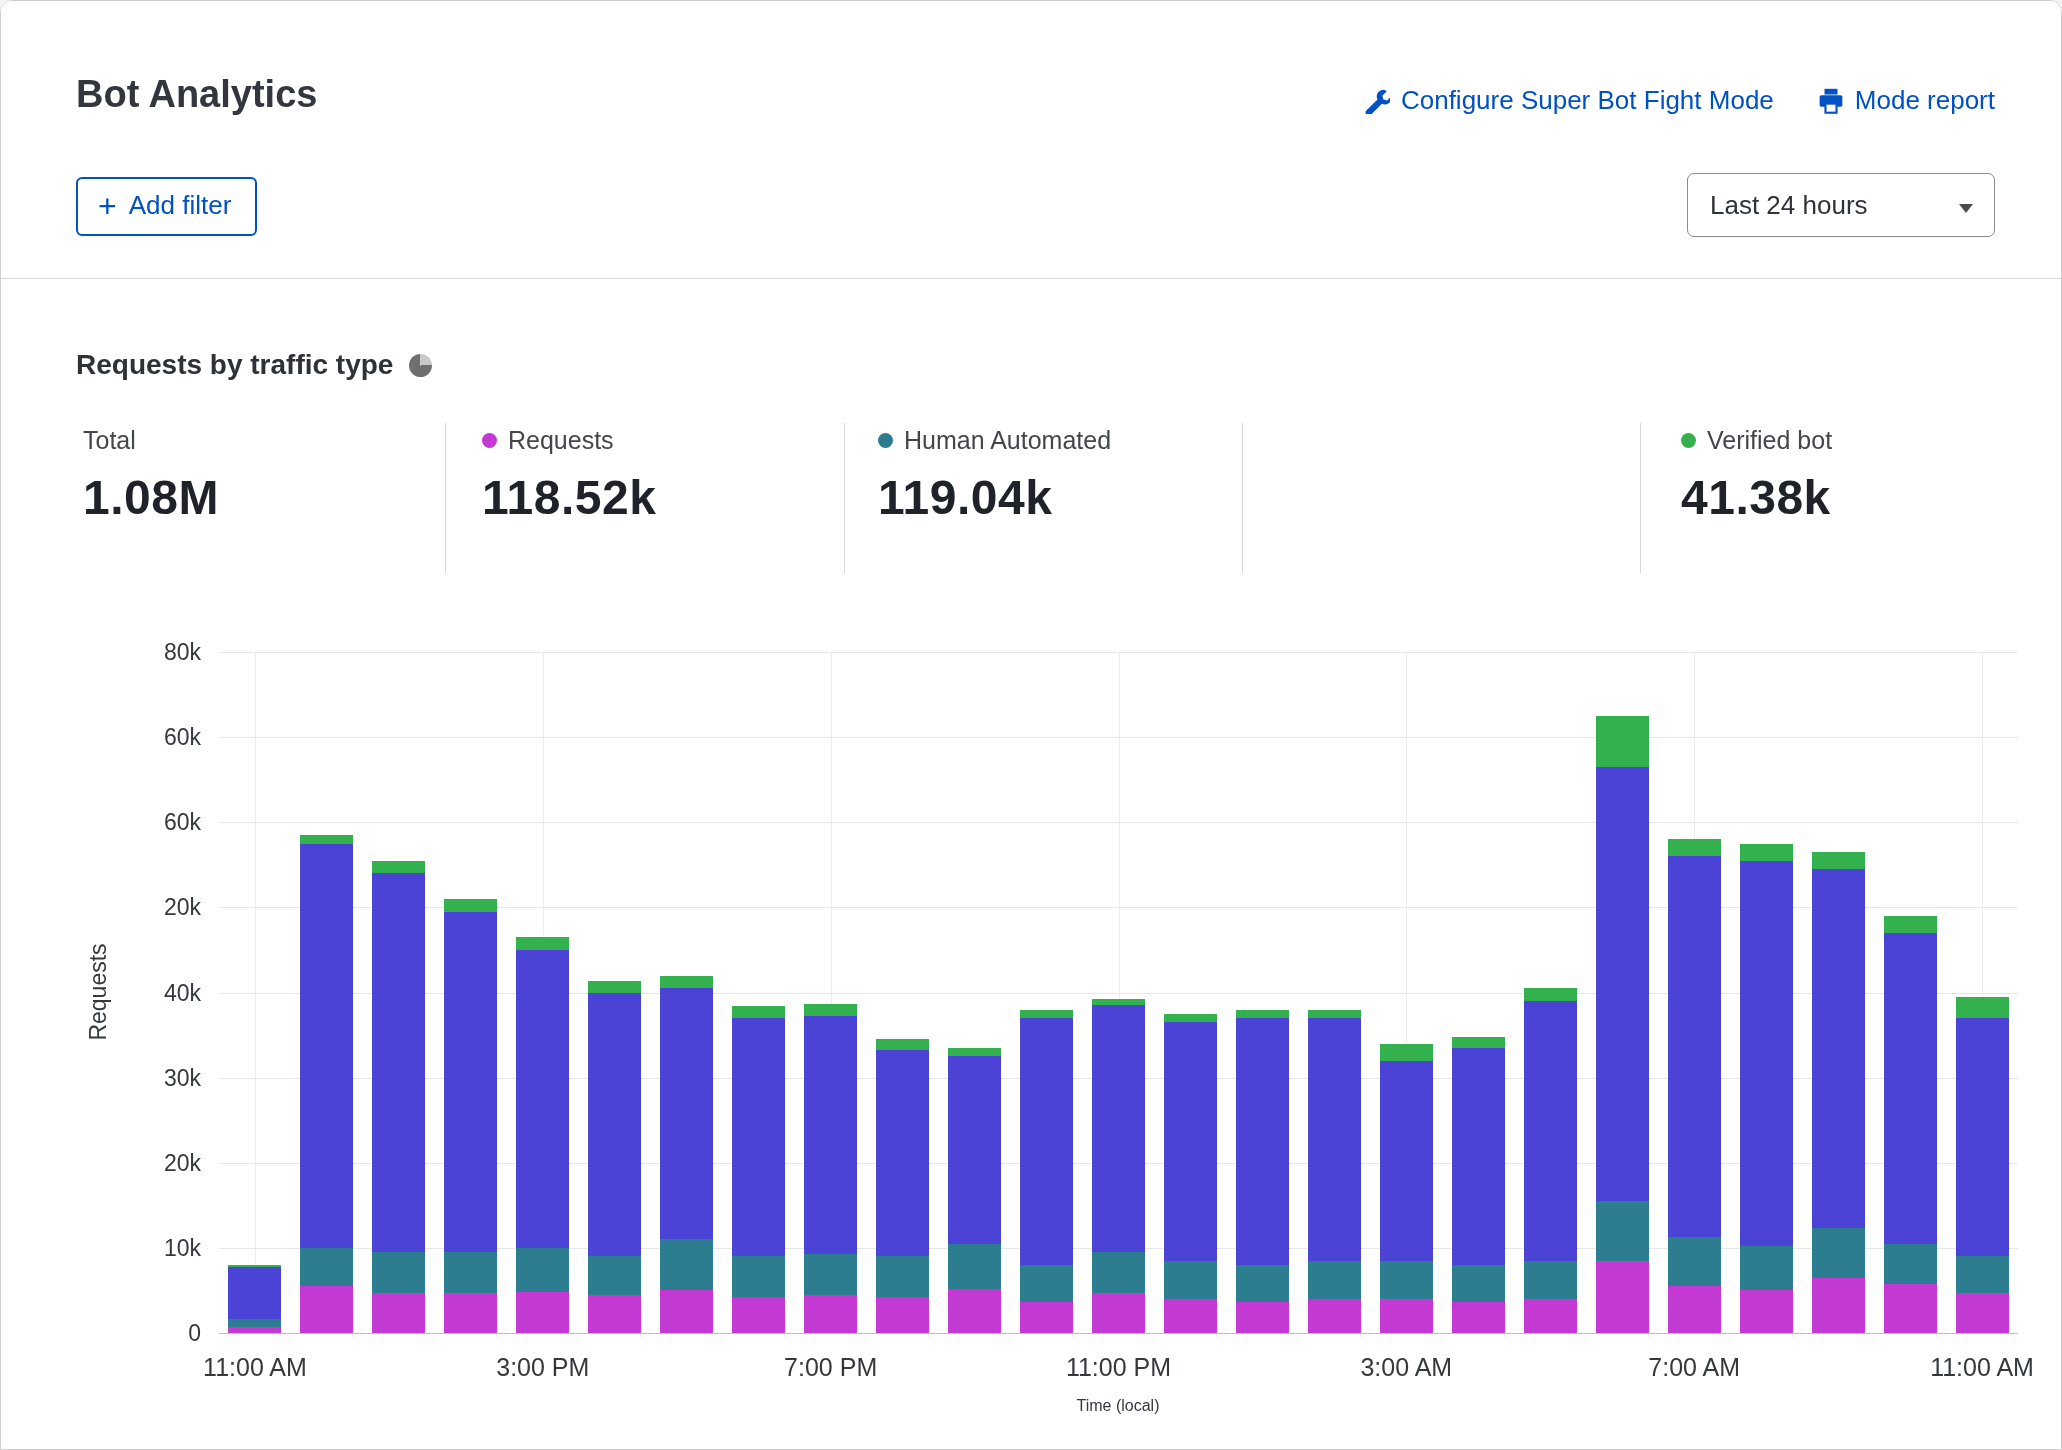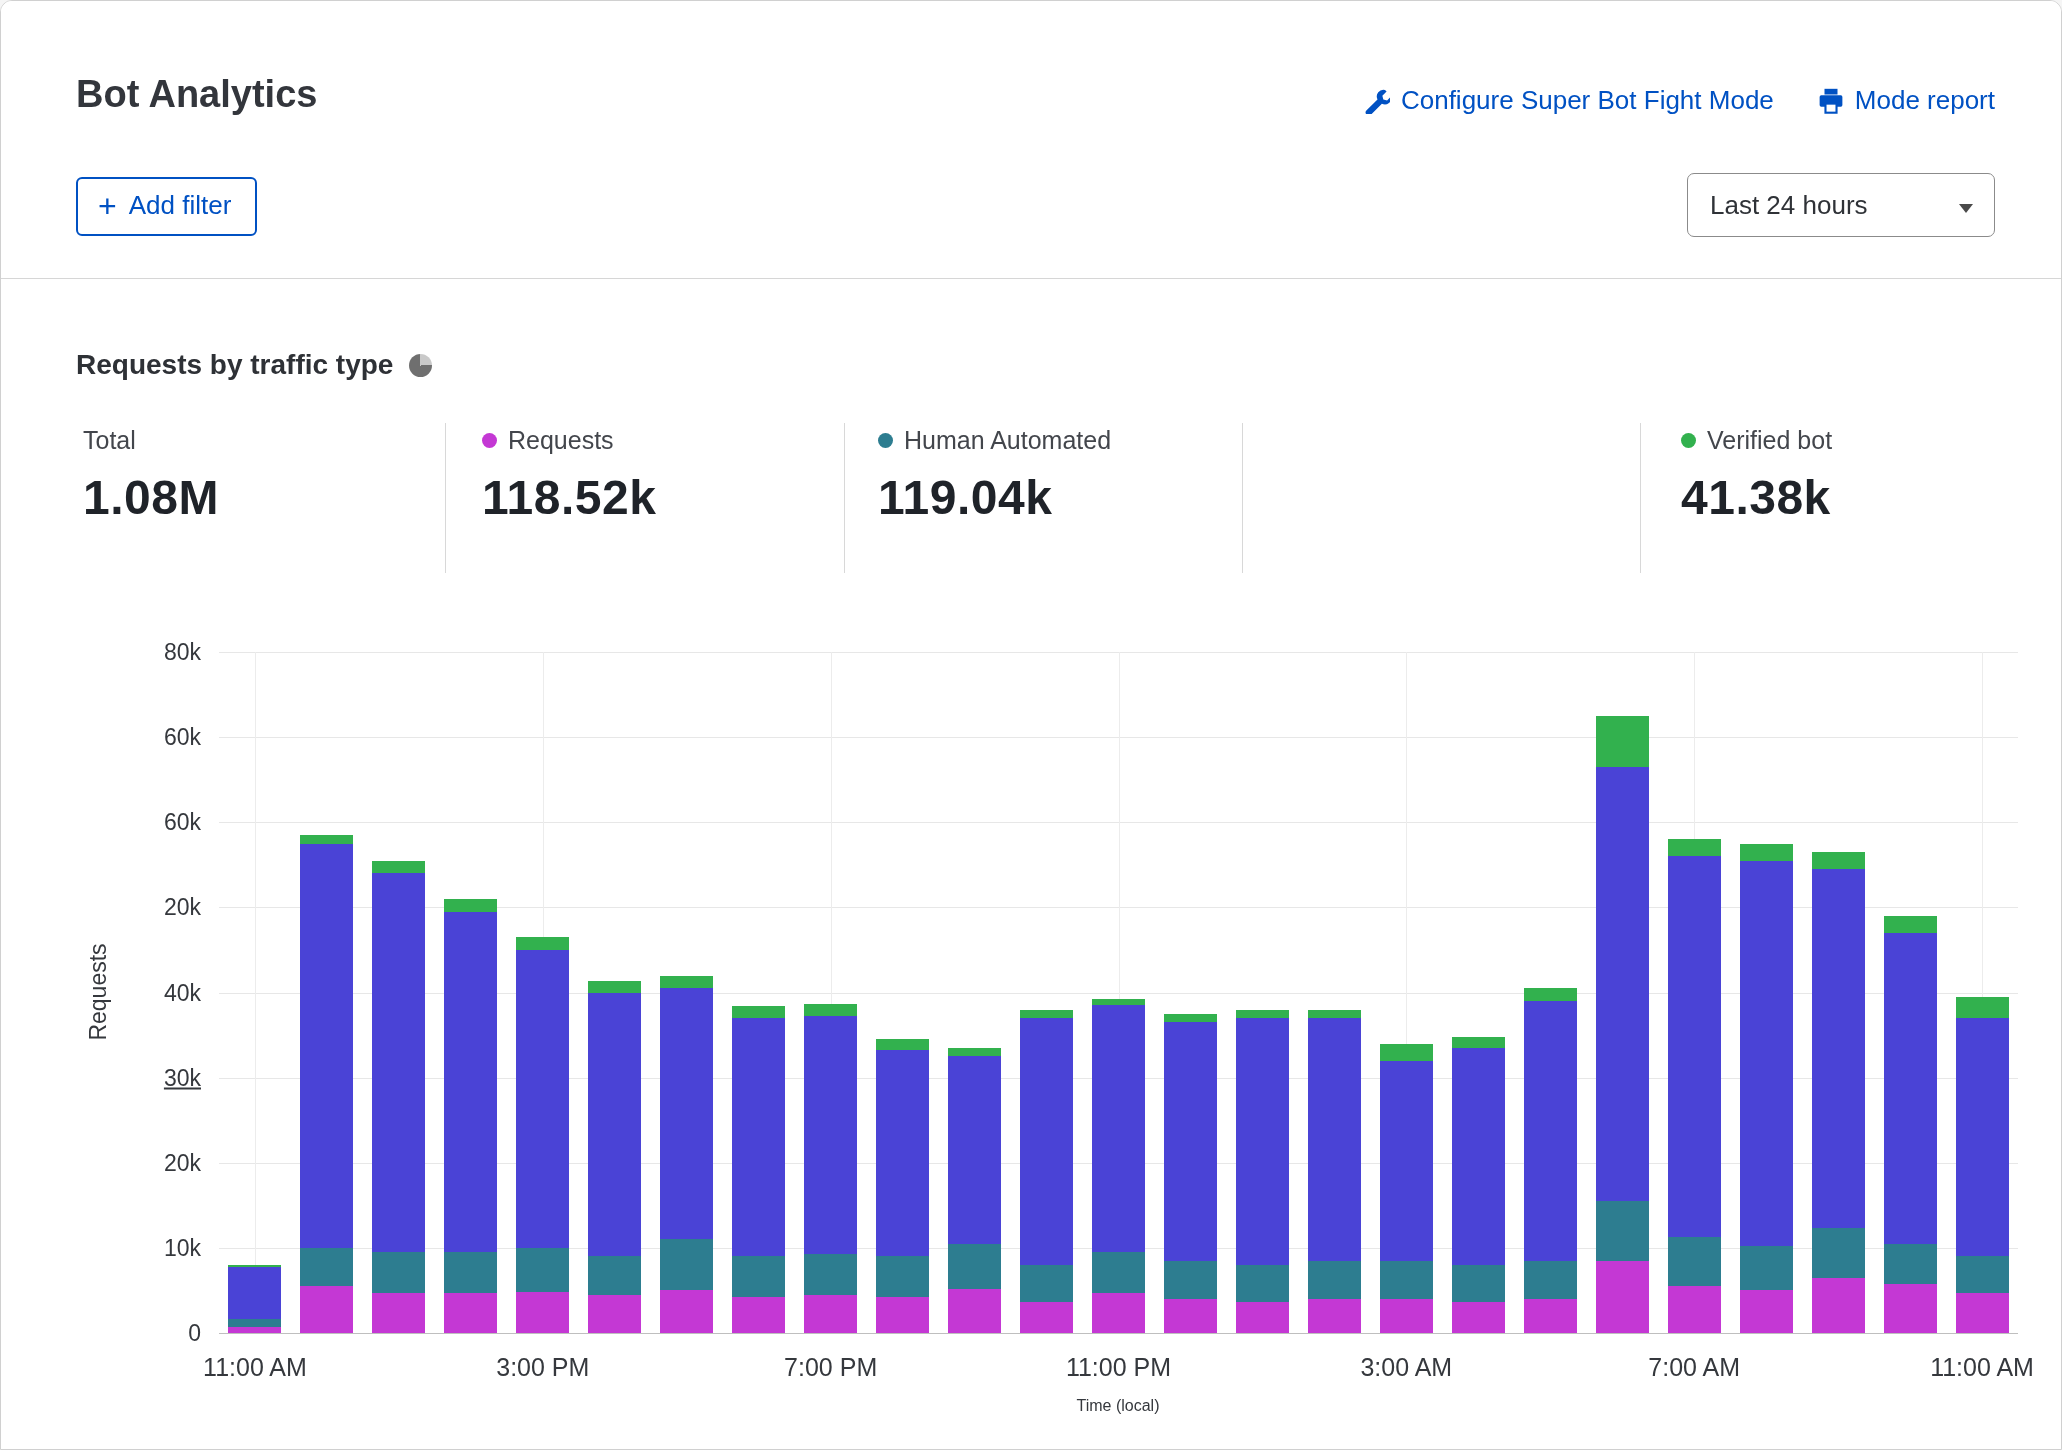--- a/index.html
+++ b/index.html
@@ -301,21 +301,21 @@
           <div class="bar-seg" style="height: 21.2812px; background-color: rgb(50, 177, 78);"></div>
           <div class="bar-seg" style="height: 238.35px; background-color: rgb(74, 67, 214);"></div>
           <div class="bar-seg" style="height: 36.6037px; background-color: rgb(45, 125, 144);"></div>
           <div class="bar-seg" style="height: 40.0087px; background-color: rgb(196, 56, 212);"></div>
         </div>
       </div>
     <div class="x-axis-title">Time (local)</div>
   <div class="y-tick-label" style="top: 1332px;">0</div>
       <div class="y-tick-label" style="top: 1246.88px;">10k</div>
       <div class="y-tick-label" style="top: 1161.75px;">20k</div>
-      <div class="y-tick-label" style="top: 1076.62px; text-decoration: underline;">30k</div>
+      <div class="y-tick-label" style="top: 1076.62px;">30k</div>
       <div class="y-tick-label" style="top: 991.5px;">40k</div>
       <div class="y-tick-label" style="top: 906.375px;">20k</div>
       <div class="y-tick-label" style="top: 821.25px;">60k</div>
       <div class="y-tick-label" style="top: 736.125px;">60k</div>
       <div class="y-tick-label" style="top: 651px;">80k</div>
       <div class="x-tick-label" style="left: 253.98px; top: 1352px;">11:00 AM</div>
       <div class="x-tick-label" style="left: 541.82px; top: 1352px;">3:00 PM</div>
       <div class="x-tick-label" style="left: 829.66px; top: 1352px;">7:00 PM</div>
       <div class="x-tick-label" style="left: 1117.5px; top: 1352px;">11:00 PM</div>
       <div class="x-tick-label" style="left: 1405.34px; top: 1352px;">3:00 AM</div>

